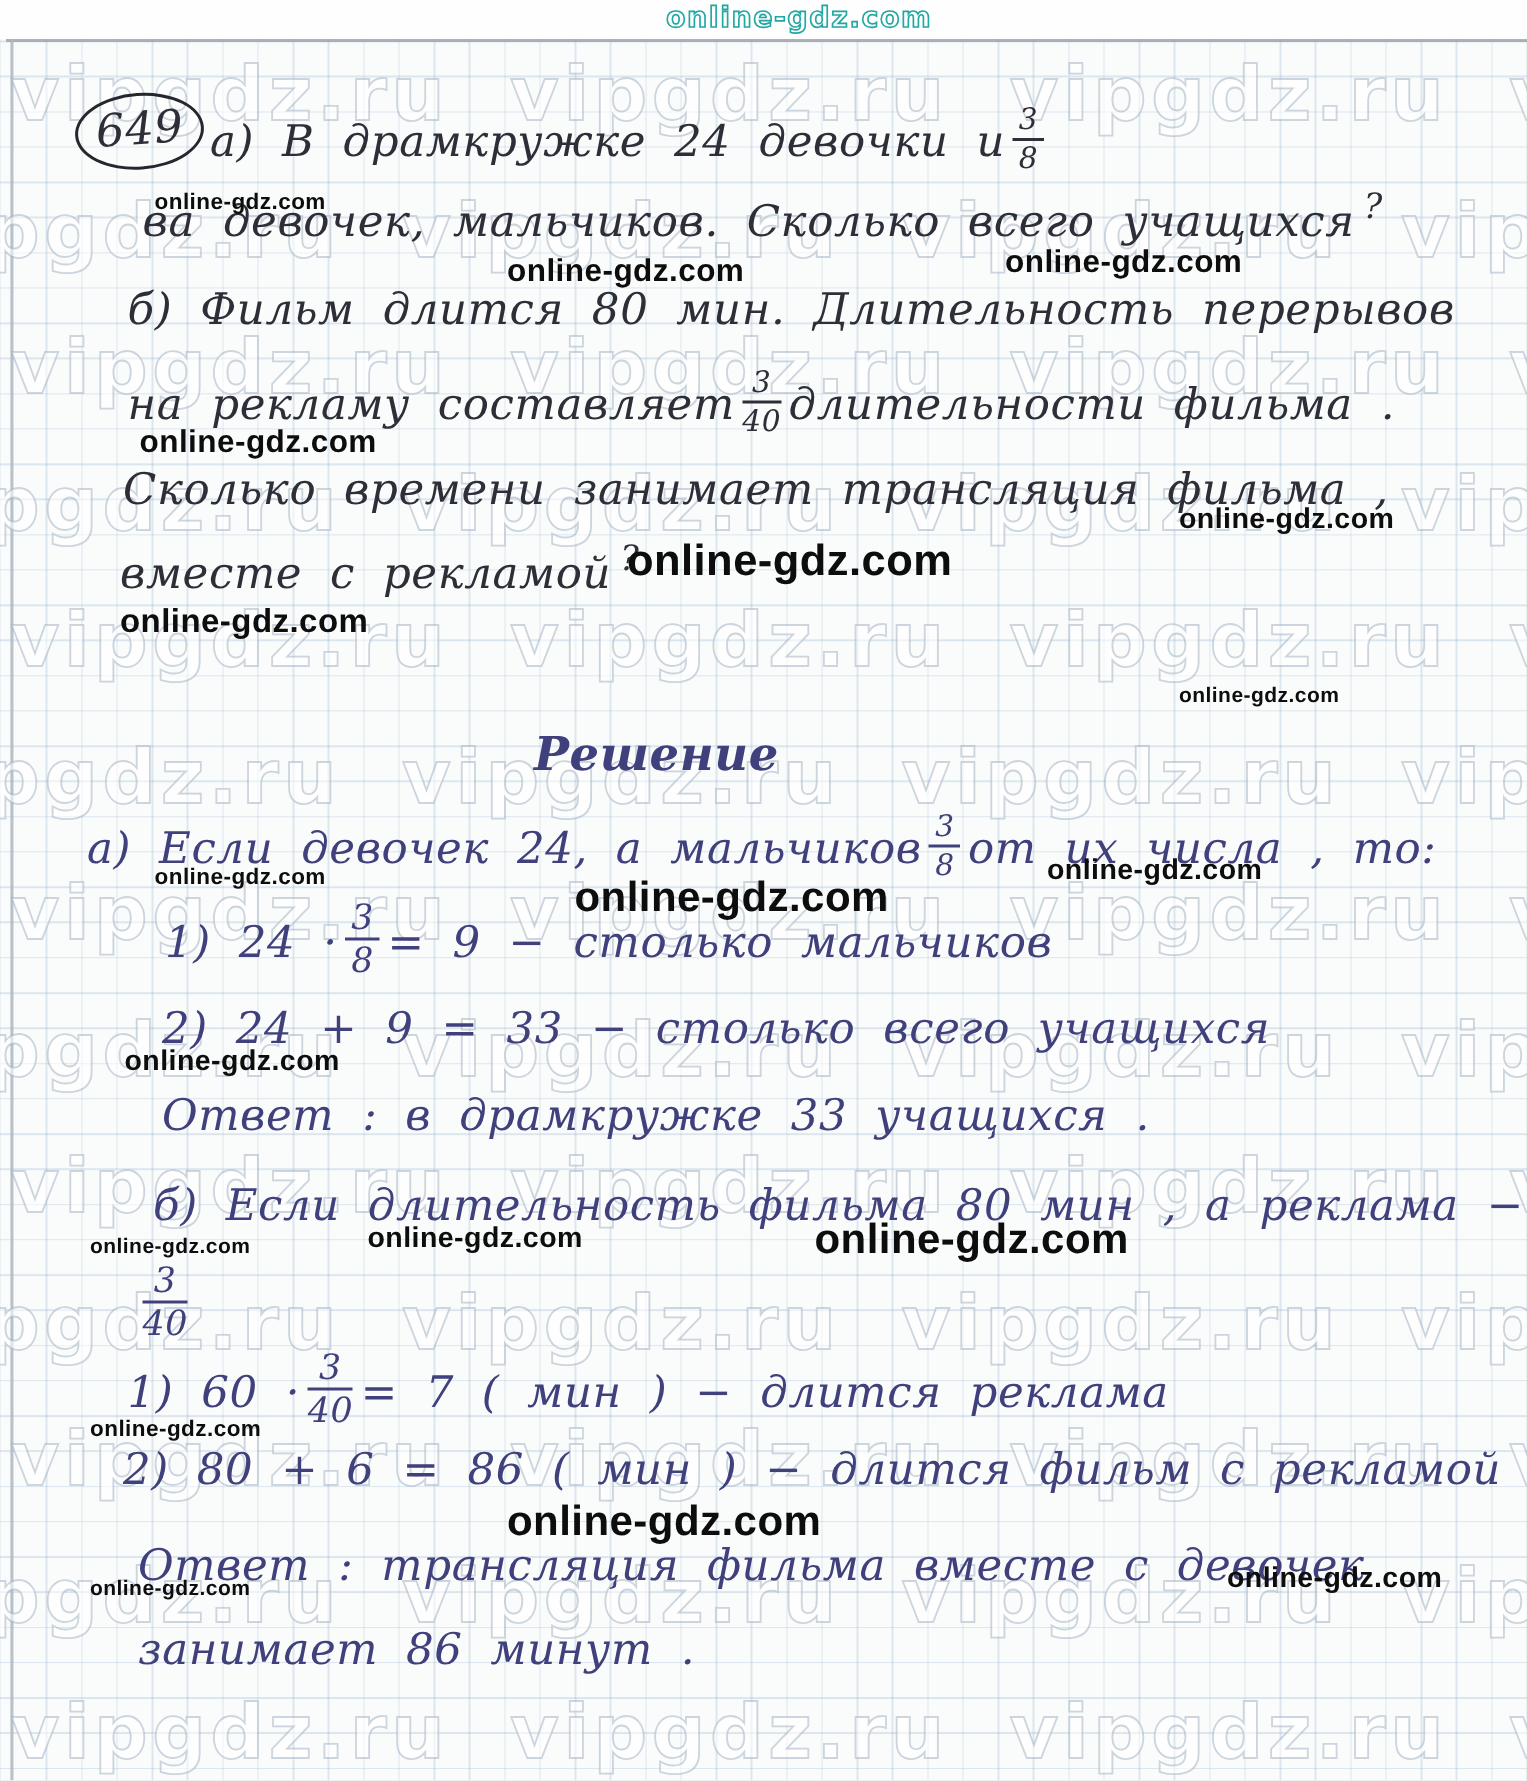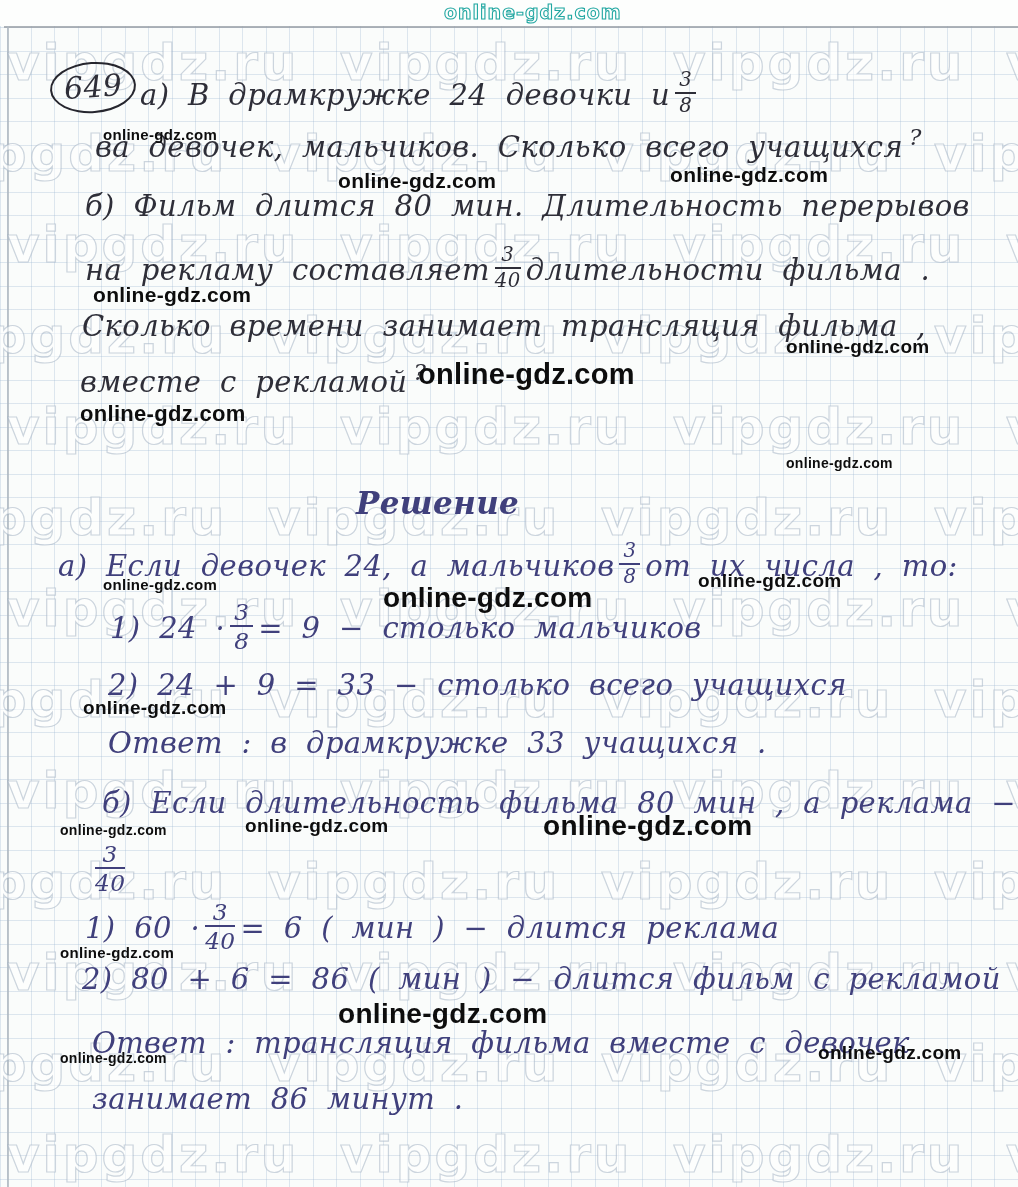--- a/index.html
+++ b/index.html
@@ -179,21 +179,21 @@
 
     <div class="hw sol" style="left:58px;top:788px;margin-left:44px;">
       <span>б)  Если  длительность   фильма   80 мин ,  а  реклама  −</span>
     </div>
 
     <div class="hw sol" style="left:95px;top:846px;">
       <span class="frac" style="font-size:.8em;margin-left:0;"><span class="fn">3</span><span class="fd">40</span></span>
     </div>
 
     <div class="hw sol" style="left:85px;top:904px;">
-      <span>1)  60 ·</span><span class="frac" style="font-size:.8em;"><span class="fn">3</span><span class="fd">40</span></span><span>=  6 ( мин ) −  длится   реклама</span>
+      <span>1)  60 ·</span><span class="frac" style="font-size:.8em;"><span class="fn">3</span><span class="fd">40</span></span><span>=  7 ( мин ) −  длится   реклама</span>
     </div>
 
     <div class="hw sol" style="left:82px;top:964px;">
       <span>2)  80 + 6  =  86 ( мин ) −  длится   фильм   с рекламой .</span>
     </div>
 
     <div class="hw sol" style="left:92px;top:1028px;">
       <span>Ответ :  трансляция   фильма  вместе   с девочек</span>
     </div>
 

